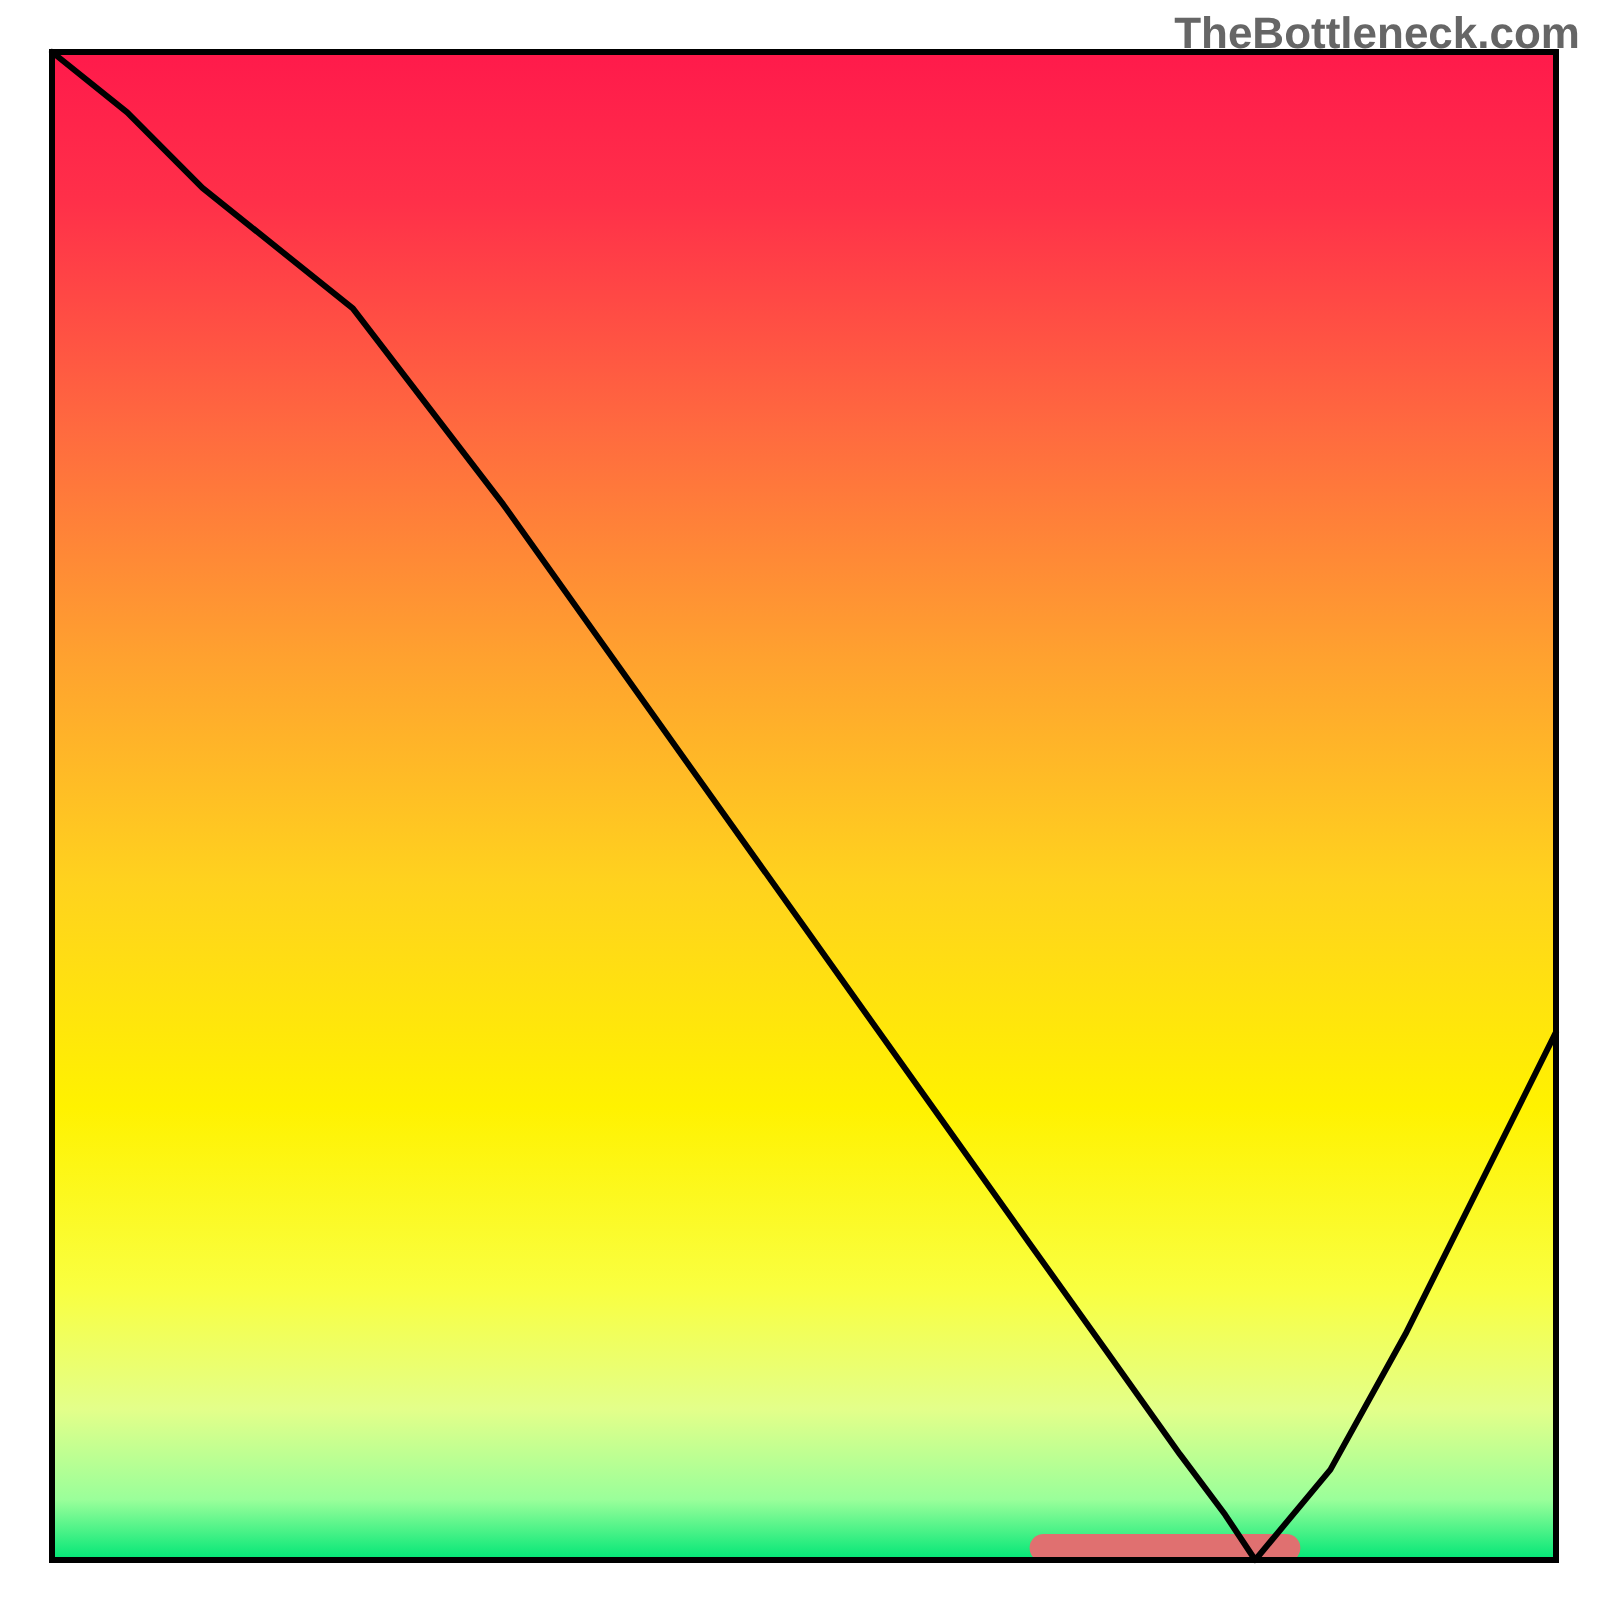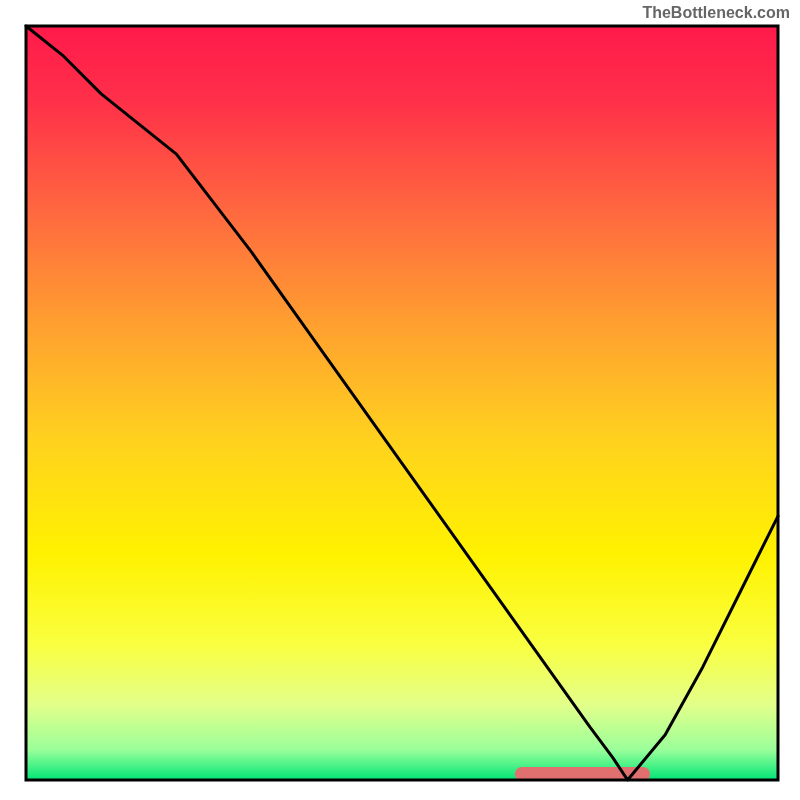--- a/index.html
+++ b/index.html
@@ -18,21 +18,21 @@
   svg {
     position: absolute;
     top: 0;
     left: 0;
   }
   .watermark {
     position: absolute;
     top: 4px;
     right: 10px;
     font-family: Arial, Helvetica, sans-serif;
-    font-size: 16px;
+    font-size: 22px;
     font-weight: 600;
     color: #666666;
     pointer-events: none;
   }
 </style>
 </head>
 <body>
 
 <div class="canvas-wrap">
   <svg id="chart-svg" width="800" height="800" viewBox="0 0 800 800">

